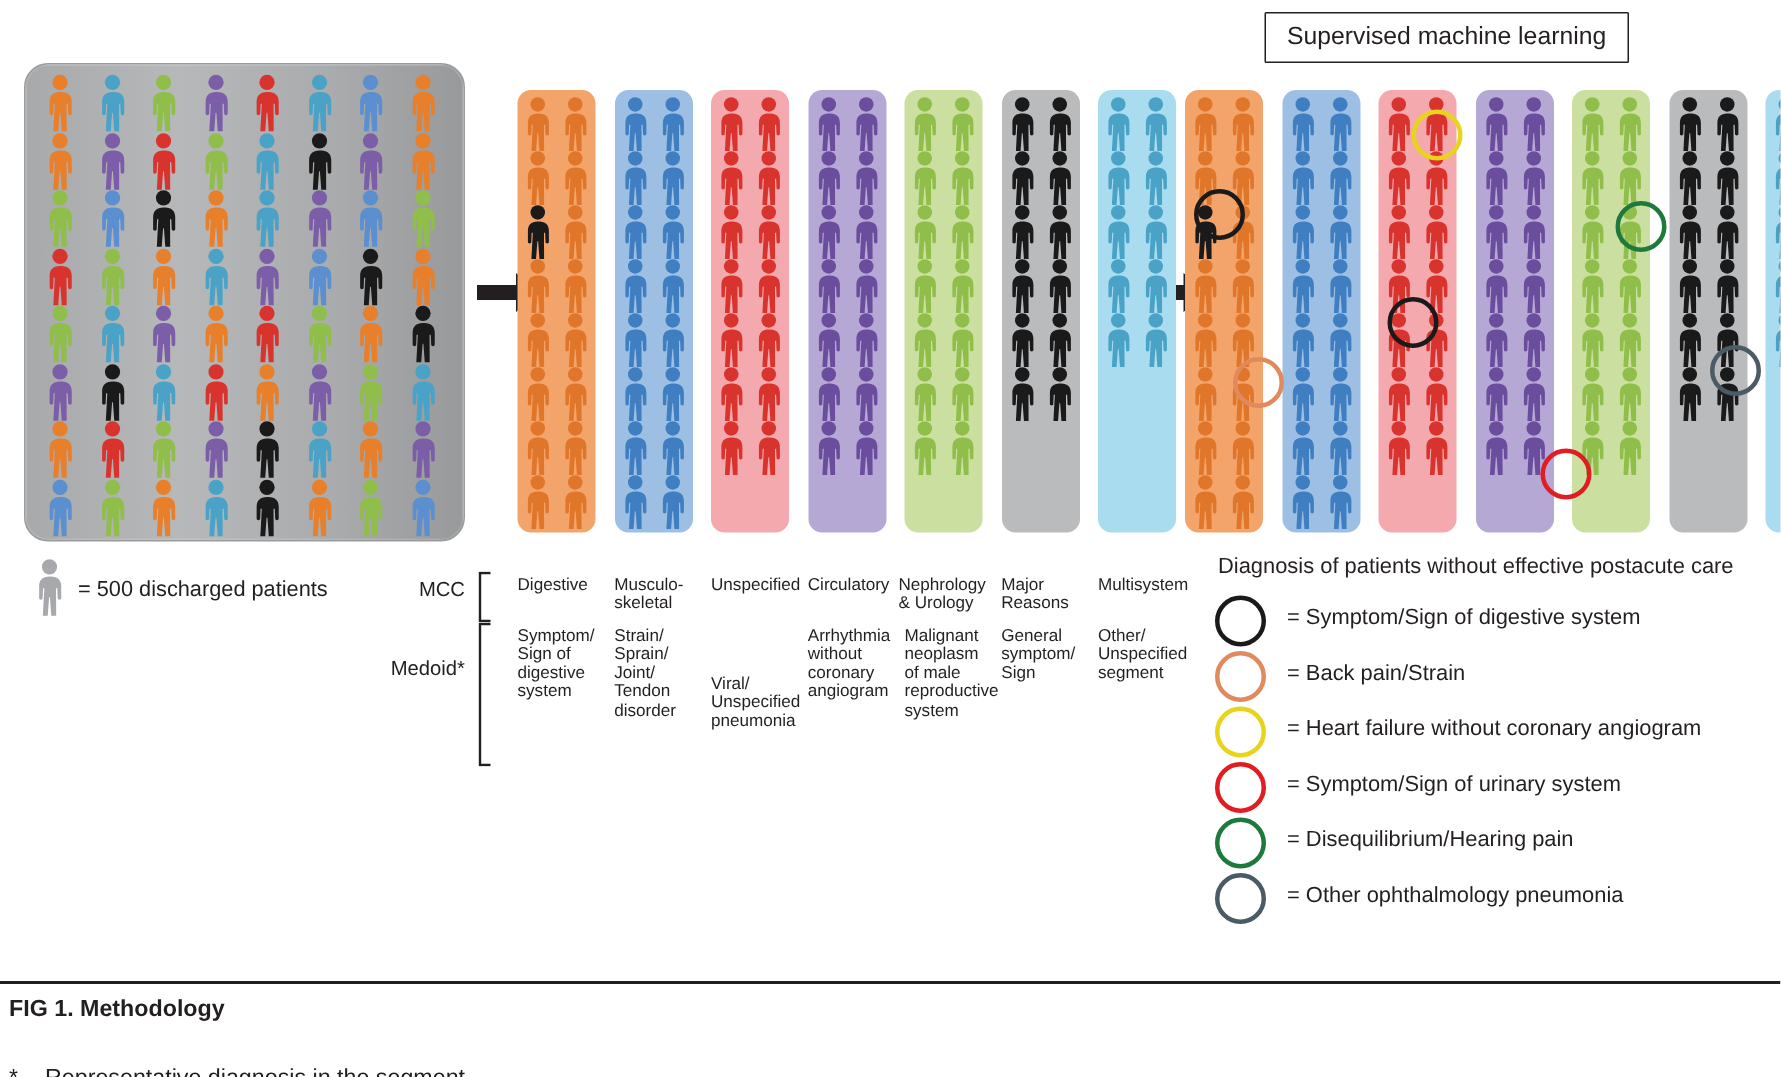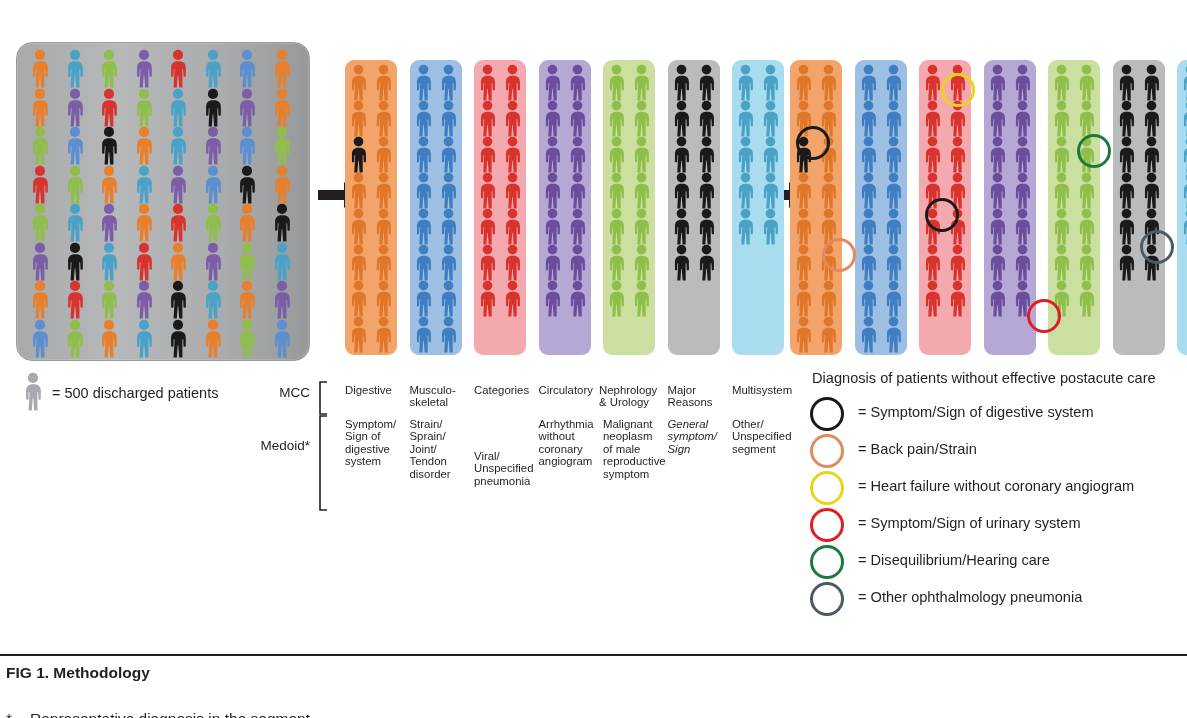--- a/index.html
+++ b/index.html
@@ -99,20 +99,21 @@
   
   .footer-rule{position:absolute;left:0;top:654px;width:1187px;height:1.5px;background:#231f20;}
   .footer-line{position:absolute;font-size:15.5px;color:#231f20;white-space:nowrap;}
   .footer-title{font-weight:bold;}
 </style>
 </head>
 <body>
 
 <div class="stage">
 
+  <div class="hdr-box" style="left:843px;top:8px;">Supervised machine learning</div>
 
   <div class="gray-panel" id="cohortPanel">
       <div class="person" style="left: 12px; top: 6px;">
         <svg width="22" height="40" viewBox="0 0 24 44">
           <circle cx="12" cy="6.5" r="5.6" fill="#e87f2a"></circle>
           <path d="M12 13.5c-5.2 0-7.6 2.7-7.6 7.3v8.6c0 1.5 2.6 1.5 2.6 0l.3-7.2h.9l-1.1 20.2h3.6l1-13.6h.6l1 13.6h3.6L16.8 22.2h.9l.3 7.2c0 1.5 2.6 1.5 2.6 0v-8.6c0-4.6-2.4-7.3-7.6-7.3z" fill="#e87f2a"></path>
         </svg>
       </div>
       <div class="person" style="left: 46.5px; top: 6px;">
         <svg width="22" height="40" viewBox="0 0 24 44">
@@ -1675,44 +1676,44 @@
   </svg>
   <svg style="position:absolute;left:316px;top:415px;" width="12" height="96">
     <path d="M11 1 H4 V95 H11" fill="none" stroke="#231f20" stroke-width="1.6"></path>
   </svg>
 
   <div id="colLabels">
       <div class="col-label" style="left: 345px; top: 384px;">Digestive</div>
       <div class="col-medoid" style="left: 345px; top: 418px;">Symptom/ Sign of digestive system</div>
       <div class="col-label" style="left: 409.5px; top: 384px;">Musculo-skeletal</div>
       <div class="col-medoid" style="left: 409.5px; top: 418px;">Strain/ Sprain/ Joint/ Tendon disorder</div>
-      <div class="col-label" style="left: 474px; top: 384px;">Categories</div>
+      <div class="col-label" style="left: 474px; top: 384px;">Unspecified</div>
       <div class="col-medoid" style="left: 474px; top: 418px; margin-top: 32px;">Viral/ Unspecified pneumonia</div>
       <div class="col-label" style="left: 538.5px; top: 384px;">Circulatory</div>
       <div class="col-medoid" style="left: 538.5px; top: 418px;">Arrhythmia without coronary angiogram</div>
       <div class="col-label" style="left: 599px; top: 384px;">Nephrology &amp; Urology</div>
-      <div class="col-medoid" style="left: 603px; top: 418px;">Malignant neoplasm of male reproductive symptom</div>
+      <div class="col-medoid" style="left: 603px; top: 418px;">Malignant neoplasm of male reproductive system</div>
       <div class="col-label" style="left: 667.5px; top: 384px;">Major Reasons</div>
-      <div class="col-medoid" style="left: 667.5px; top: 418px; font-style: italic;">General symptom/ Sign</div>
+      <div class="col-medoid" style="left: 667.5px; top: 418px;">General symptom/ Sign</div>
       <div class="col-label" style="left: 732px; top: 384px;">Multisystem</div>
       <div class="col-medoid" style="left: 732px; top: 418px;">Other/ Unspecified segment</div>
     </div>
 
   <div class="legend-title" style="left:812px;top:370px;">Diagnosis of patients without effective postacute care</div>
   <div id="legendRows">
       <div class="ring" style="left: 810px; top: 397px; width: 34px; height: 34px; border: 3.2px solid rgb(26, 26, 26);"></div>
       <div class="legend-row" style="left: 858px; top: 404px;">= Symptom/Sign of digestive system</div>
       <div class="ring" style="left: 810px; top: 434px; width: 34px; height: 34px; border: 3.2px solid rgb(224, 138, 94);"></div>
       <div class="legend-row" style="left: 858px; top: 441px;">= Back pain/Strain</div>
       <div class="ring" style="left: 810px; top: 471px; width: 34px; height: 34px; border: 3.2px solid rgb(232, 212, 28);"></div>
       <div class="legend-row" style="left: 858px; top: 478px;">= Heart failure without coronary angiogram</div>
       <div class="ring" style="left: 810px; top: 508px; width: 34px; height: 34px; border: 3.2px solid rgb(224, 29, 35);"></div>
       <div class="legend-row" style="left: 858px; top: 515px;">= Symptom/Sign of urinary system</div>
       <div class="ring" style="left: 810px; top: 545px; width: 34px; height: 34px; border: 3.2px solid rgb(30, 122, 60);"></div>
-      <div class="legend-row" style="left: 858px; top: 552px;">= Disequilibrium/Hearing care</div>
+      <div class="legend-row" style="left: 858px; top: 552px;">= Disequilibrium/Hearing pain</div>
       <div class="ring" style="left: 810px; top: 582px; width: 34px; height: 34px; border: 3.2px solid rgb(75, 91, 102);"></div>
       <div class="legend-row" style="left: 858px; top: 589px;">= Other ophthalmology pneumonia</div>
     </div>
 
   <div class="footer-rule"></div>
   <div class="footer-line footer-title" style="left:6px;top:664px;">FIG 1. Methodology</div>
   <div class="footer-line" style="left:6px;top:710px;">*</div>
   <div class="footer-line" style="left:30px;top:710px;">Representative diagnosis in the segment</div>
 
 <div class="ring" style="left: 796px; top: 126px; width: 34px; height: 34px; border: 3px solid rgb(26, 26, 26);"></div>

